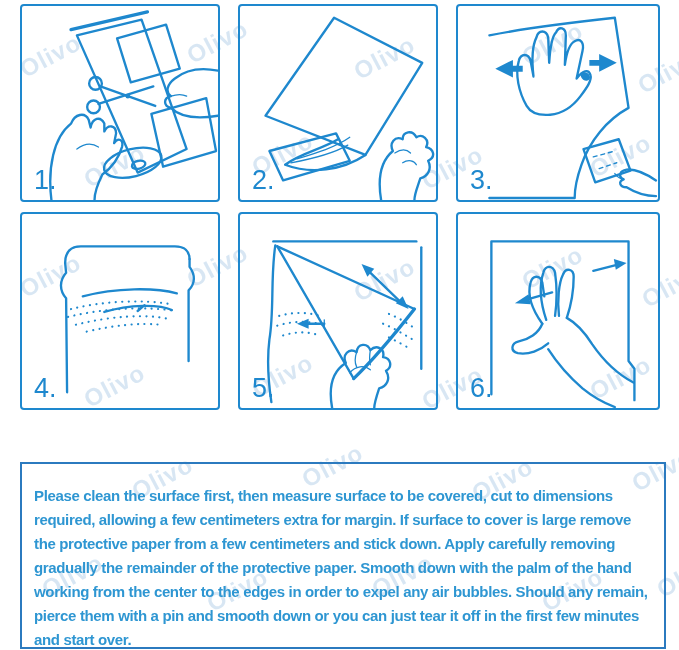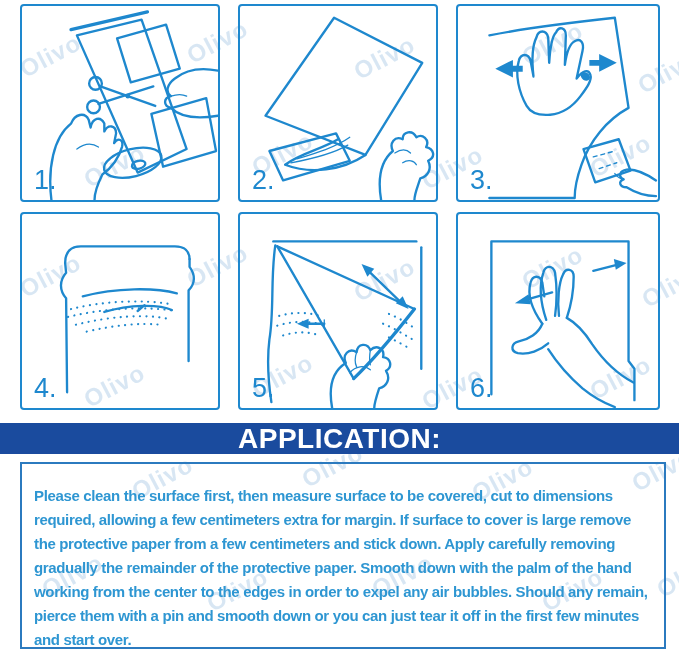--- a/index.html
+++ b/index.html
@@ -153,23 +153,20 @@
       <path d="M109,106 C120,112 128,122 135,133 C146,149 160,163 177,172"></path>
       <path d="M90,138 C99,152 111,166 125,178 C136,187 147,193 158,197"></path>
       <path d="M94,80 L66,88"></path>
       <polygon class="fill" points="56,91 70,82 72,92"></polygon>
       <path d="M136,58 L160,52"></path>
       <polygon class="fill" points="170,50 157,46 159,57"></polygon>
     </svg>
     <span class="step-num">6.</span>
   </div>
 
-  <div class="banner">
-    <h1>APPLICATION:</h1>
-  </div>
 
   <div class="app-box">
     <p>Please clean the surface first, then measure surface to be covered, cut to dimensions required, allowing a few centimeters extra for margin. If surface to cover is large remove the protective paper from a few centimeters and stick down. Apply carefully removing gradually the remainder of the protective paper. Smooth down with the palm of the hand working from the center to the edges in order to expel any air bubbles. Should any remain, pierce them with a pin and smooth down or you can just tear it off in the first few minutes and start over.</p>
   </div>
 
 <div class="wm" style="left: 18px; top: 42px;">Olivo</div>
     <div class="wm" style="left: 185px; top: 28px;">Olivo</div>
     <div class="wm" style="left: 352px; top: 44px;">Olivo</div>
     <div class="wm" style="left: 520px; top: 30px;">Olivo</div>
     <div class="wm" style="left: 636px; top: 58px;">Olivo</div>

